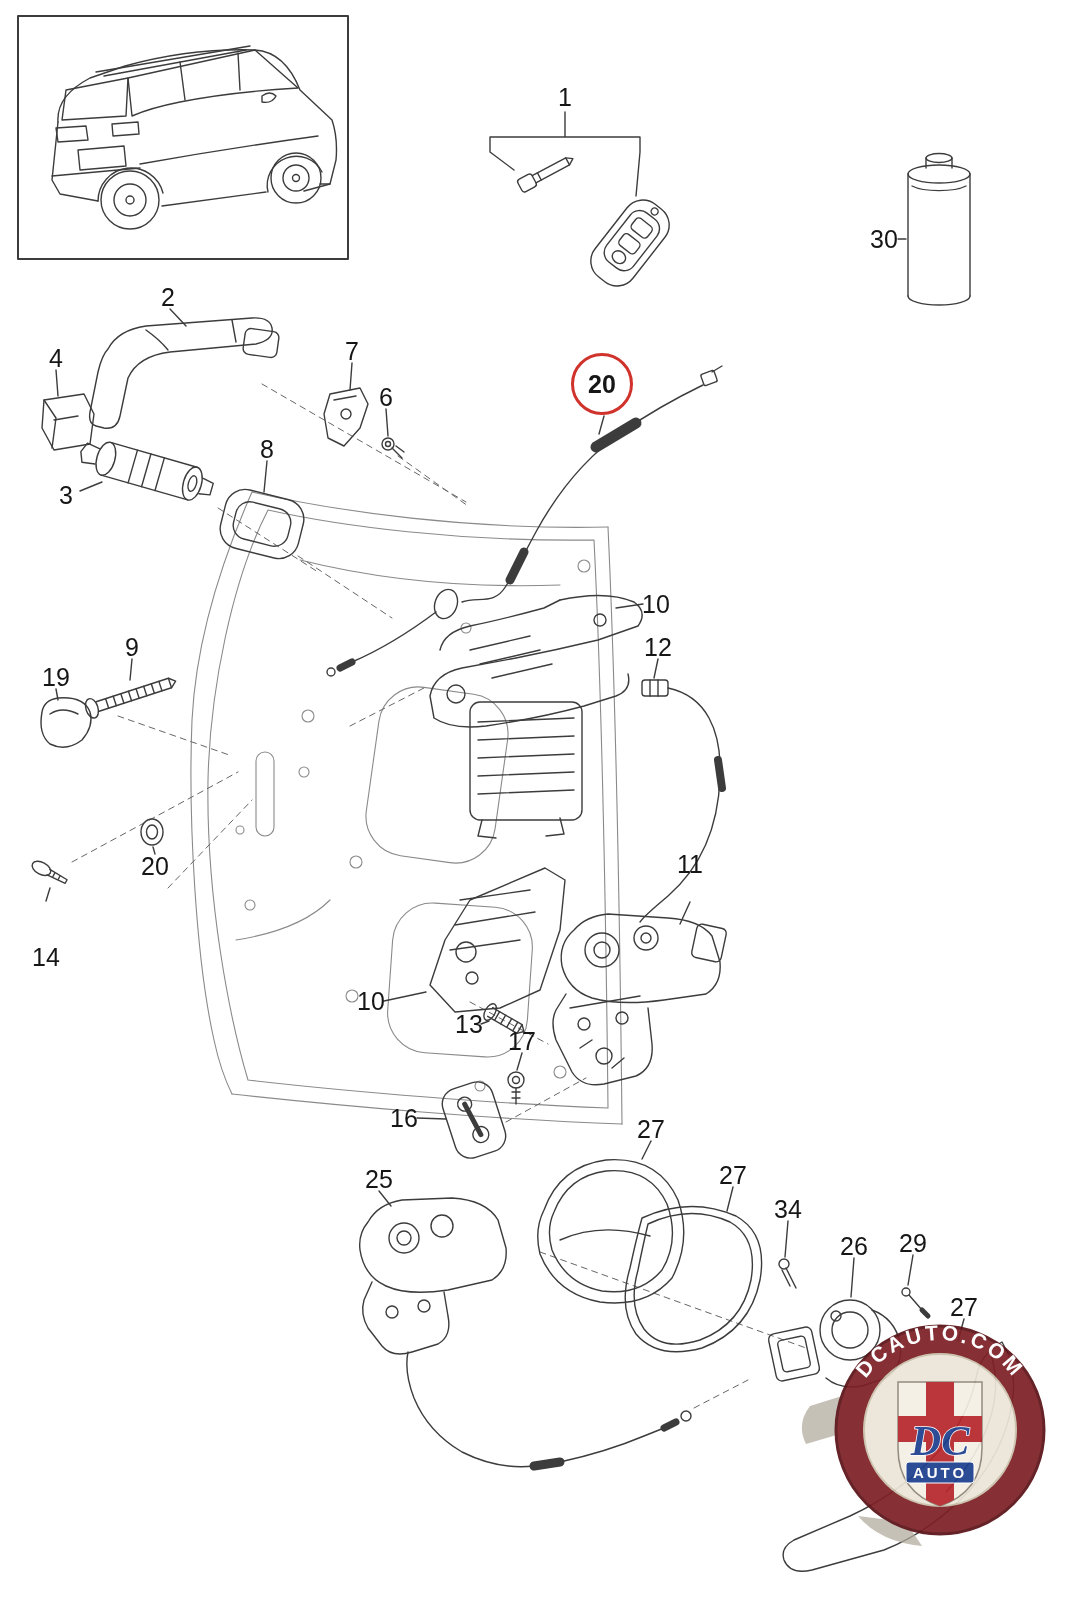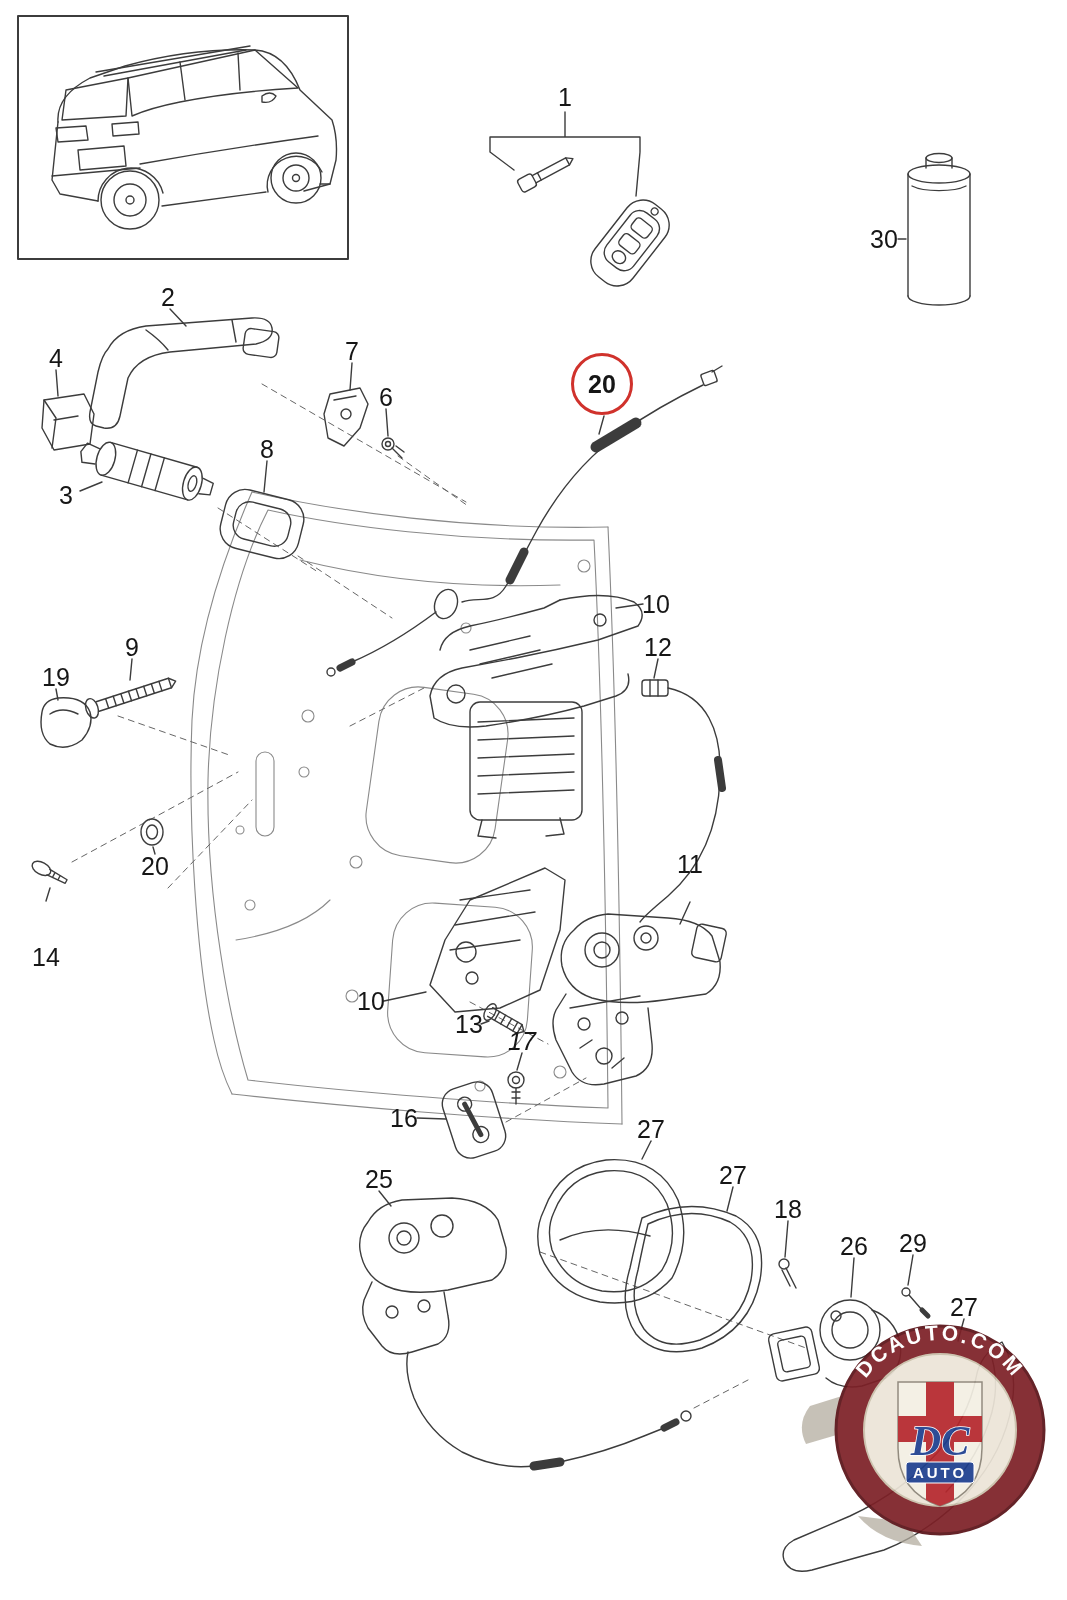--- a/index.html
+++ b/index.html
@@ -386,24 +386,24 @@
       <div class="callout" style="left: 884px; top: 239px;">30</div>
       <div class="callout" style="left: 656px; top: 604px;">10</div>
       <div class="callout" style="left: 658px; top: 647px; text-align: right;">12</div>
       <div class="callout" style="left: 132px; top: 647px;">9</div>
       <div class="callout" style="left: 56px; top: 677px;">19</div>
       <div class="callout" style="left: 155px; top: 866px;">20</div>
       <div class="callout" style="left: 46px; top: 913px; margin-top: 44px;">14</div>
       <div class="callout" style="left: 690px; top: 864px;">11</div>
       <div class="callout" style="left: 371px; top: 1001px;">10</div>
       <div class="callout" style="left: 469px; top: 1024px;">13</div>
-      <div class="callout" style="left: 522px; top: 1041px; font-style: italic;">17</div>
+      <div class="callout" style="left: 522px; top: 1041px;">17</div>
       <div class="callout" style="left: 404px; top: 1118px;">16</div>
       <div class="callout" style="left: 379px; top: 1179px;">25</div>
       <div class="callout" style="left: 651px; top: 1129px;">27</div>
       <div class="callout" style="left: 733px; top: 1175px;">27</div>
-      <div class="callout" style="left: 788px; top: 1209px;">18</div>
+      <div class="callout" style="left: 788px; top: 1209px;">34</div>
       <div class="callout" style="left: 854px; top: 1246px;">26</div>
       <div class="callout" style="left: 913px; top: 1243px;">29</div>
       <div class="callout" style="left: 964px; top: 1307px;">27</div>
     </div>
 
 </div>
 
 </body></html>

